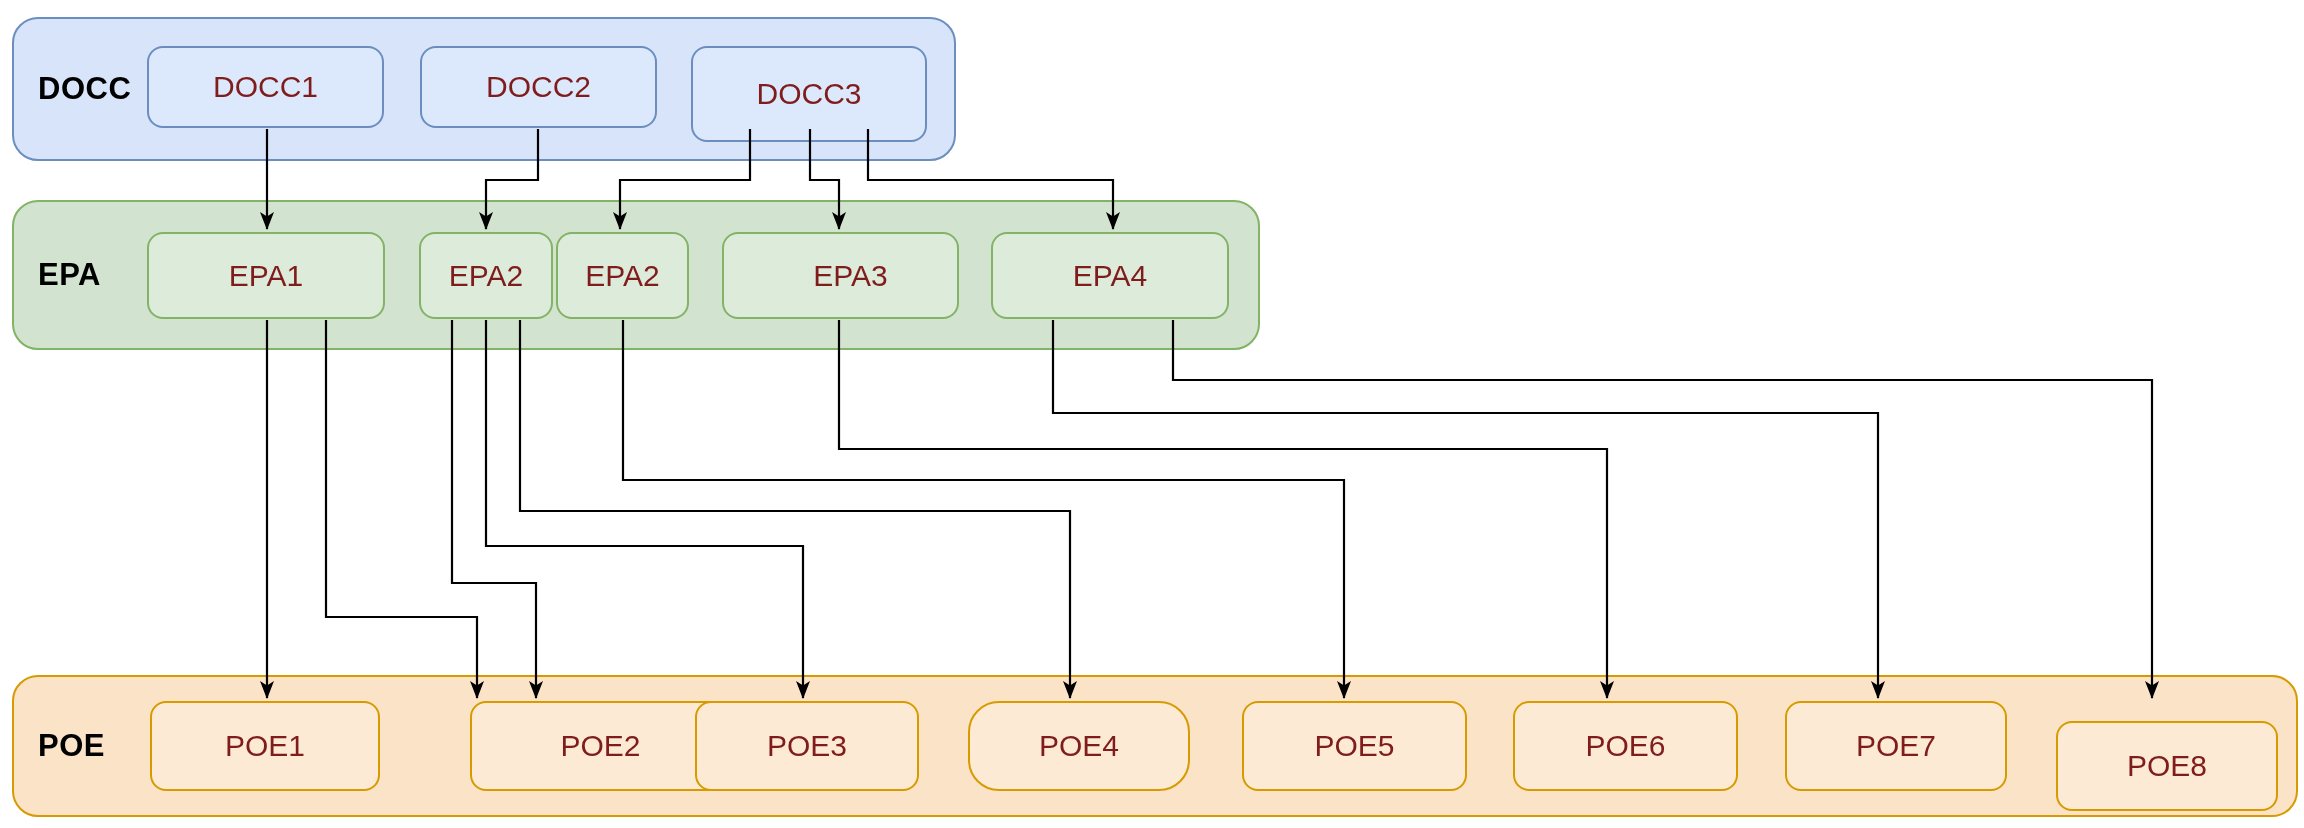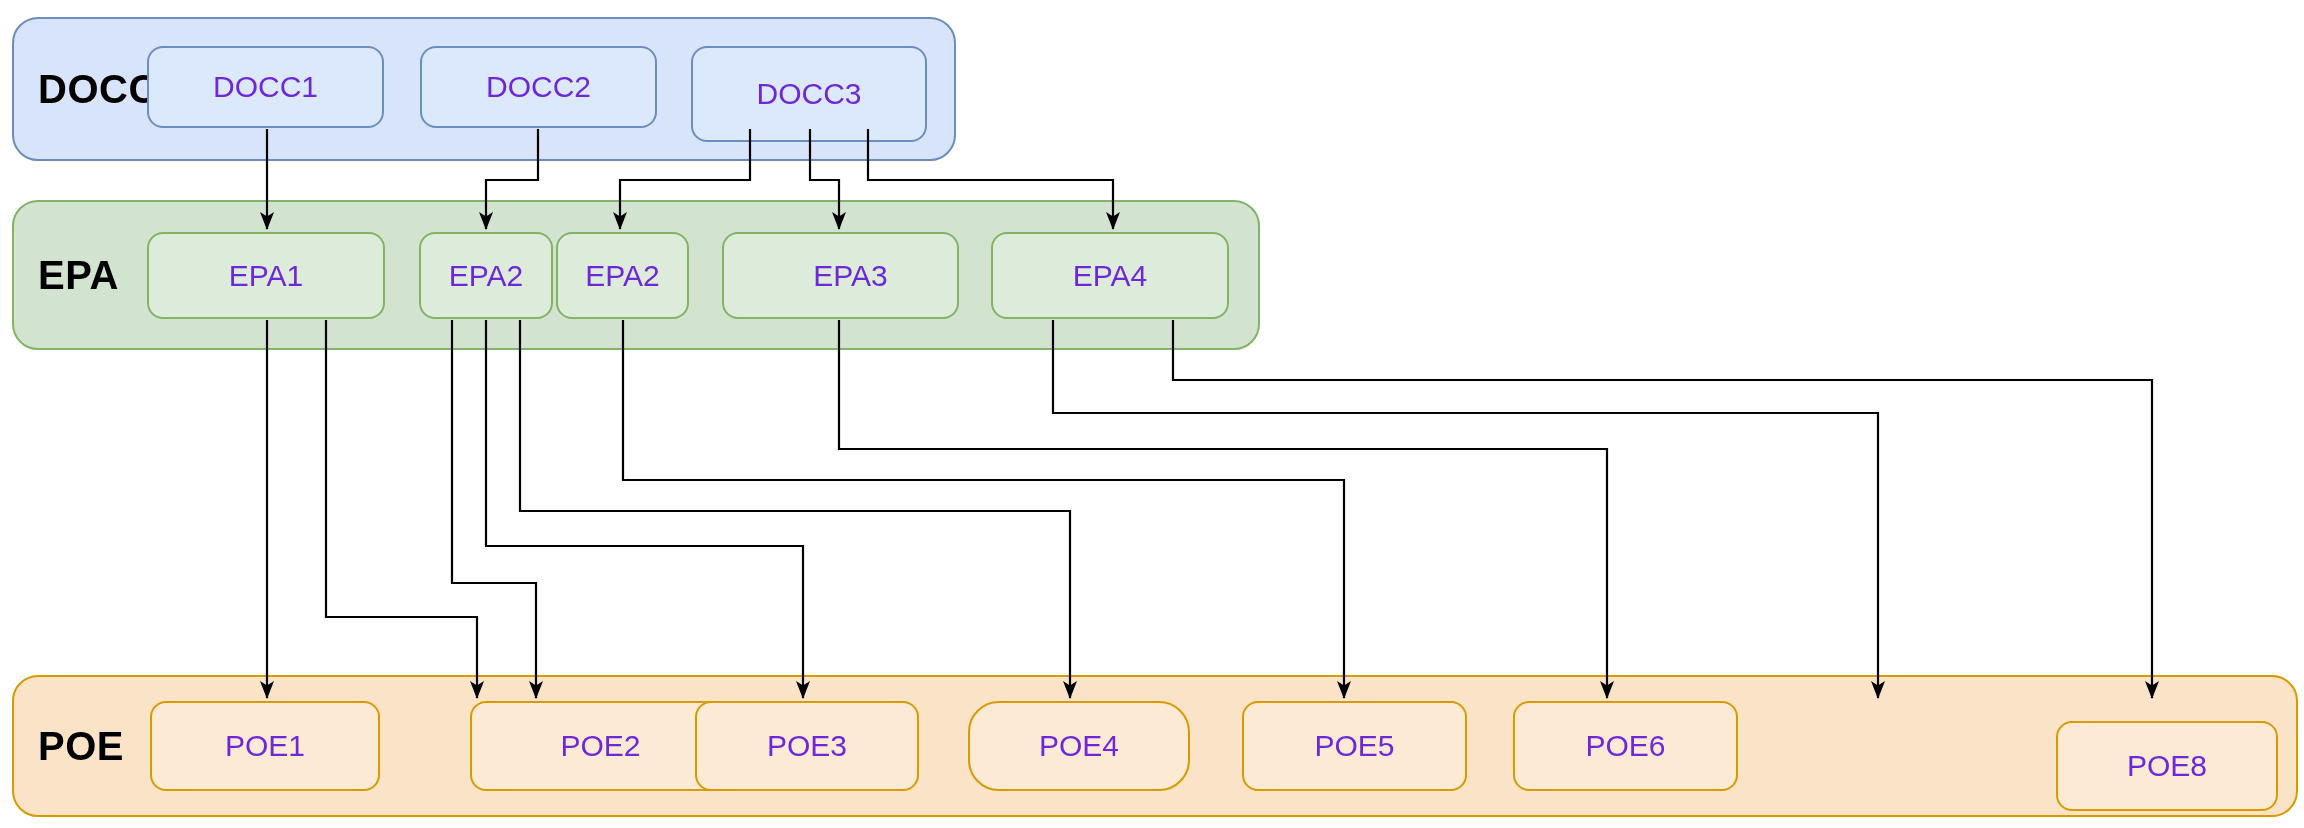--- a/index.html
+++ b/index.html
@@ -1,23 +1,23 @@
 <!DOCTYPE html>
 <html><head>
 <meta charset="utf-8">
 <style>
   html,body{margin:0;padding:0;background:#ffffff;}
   body{width:2304px;height:828px;overflow:hidden;font-family:"Liberation Sans","DejaVu Sans",sans-serif;}
   #stage{position:absolute;left:0;top:0;width:2304px;height:828px;background:#ffffff;}
   .row{position:absolute;border:2.5px solid;border-radius:26px;box-sizing:border-box;z-index:1;}
   .row-label{position:absolute;left:24px;top:50%;transform:translateY(-50%);
-             font-weight:bold;font-size:40px;color:#000;letter-spacing:0.5px;}
+             font-weight:bold;font-size:31px;color:#000;letter-spacing:0.5px;}
   .node{position:absolute;display:flex;align-items:center;justify-content:center;
         border:2px solid;border-radius:16px;box-sizing:border-box;z-index:4;
-        font-size:30px;color:#6d28d9;white-space:nowrap;}
+        font-size:30px;color:#7f1d1d;white-space:nowrap;}
   #edge-layer{position:absolute;left:0;top:0;width:2304px;height:828px;z-index:6;pointer-events:none;}
   .edge{fill:none;stroke-linejoin:miter;}
 </style>
 </head>
 <body>
 
 <div id="stage">
   <svg id="edge-layer" width="2304" height="828" viewBox="0 0 2304 828" xmlns="http://www.w3.org/2000/svg">
     <defs>
       <marker id="arrowhead" markerUnits="userSpaceOnUse" markerWidth="20" markerHeight="16" refX="17" refY="7" orient="auto">
@@ -56,14 +56,15 @@
     <div class="node" style="left: 419px; top: 232px; width: 134px; height: 87px; background: rgb(221, 236, 218); border-color: rgb(130, 179, 102);">EPA2</div>
     <div class="node" style="left: 556px; top: 232px; width: 133px; height: 87px; background: rgb(221, 236, 218); border-color: rgb(130, 179, 102);">EPA2</div>
     <div class="node" style="left: 722px; top: 232px; width: 237px; height: 87px; background: rgb(221, 236, 218); border-color: rgb(130, 179, 102); padding-left: 20px;">EPA3</div>
     <div class="node" style="left: 991px; top: 232px; width: 238px; height: 87px; background: rgb(221, 236, 218); border-color: rgb(130, 179, 102);">EPA4</div>
     <div class="node" style="left: 150px; top: 701px; width: 230px; height: 90px; background: rgb(253, 234, 213); border-color: rgb(215, 155, 0);">POE1</div>
     <div class="node" style="left: 424px; top: 701px; width: 261px; height: 90px; background: rgb(253, 234, 213); border-color: rgb(215, 155, 0); margin-left: 46px;">POE2</div>
     <div class="node" style="left: 695px; top: 701px; width: 224px; height: 90px; background: rgb(253, 234, 213); border-color: rgb(215, 155, 0);">POE3</div>
     <div class="node" style="left: 968px; top: 701px; width: 222px; height: 90px; background: rgb(253, 234, 213); border-color: rgb(215, 155, 0); border-radius: 31px;">POE4</div>
     <div class="node" style="left: 1242px; top: 701px; width: 225px; height: 90px; background: rgb(253, 234, 213); border-color: rgb(215, 155, 0); text-align: center;">POE5</div>
     <div class="node" style="left: 1513px; top: 701px; width: 225px; height: 90px; background: rgb(253, 234, 213); border-color: rgb(215, 155, 0);">POE6</div>
+    <div class="node" style="left: 1785px; top: 701px; width: 222px; height: 90px; background: rgb(253, 234, 213); border-color: rgb(215, 155, 0);">POE7</div>
     <div class="node" style="left: 2056px; top: 701px; width: 222px; height: 90px; background: rgb(253, 234, 213); border-color: rgb(215, 155, 0); margin-top: 20px;">POE8</div>
   </div>
 
 </body></html>

